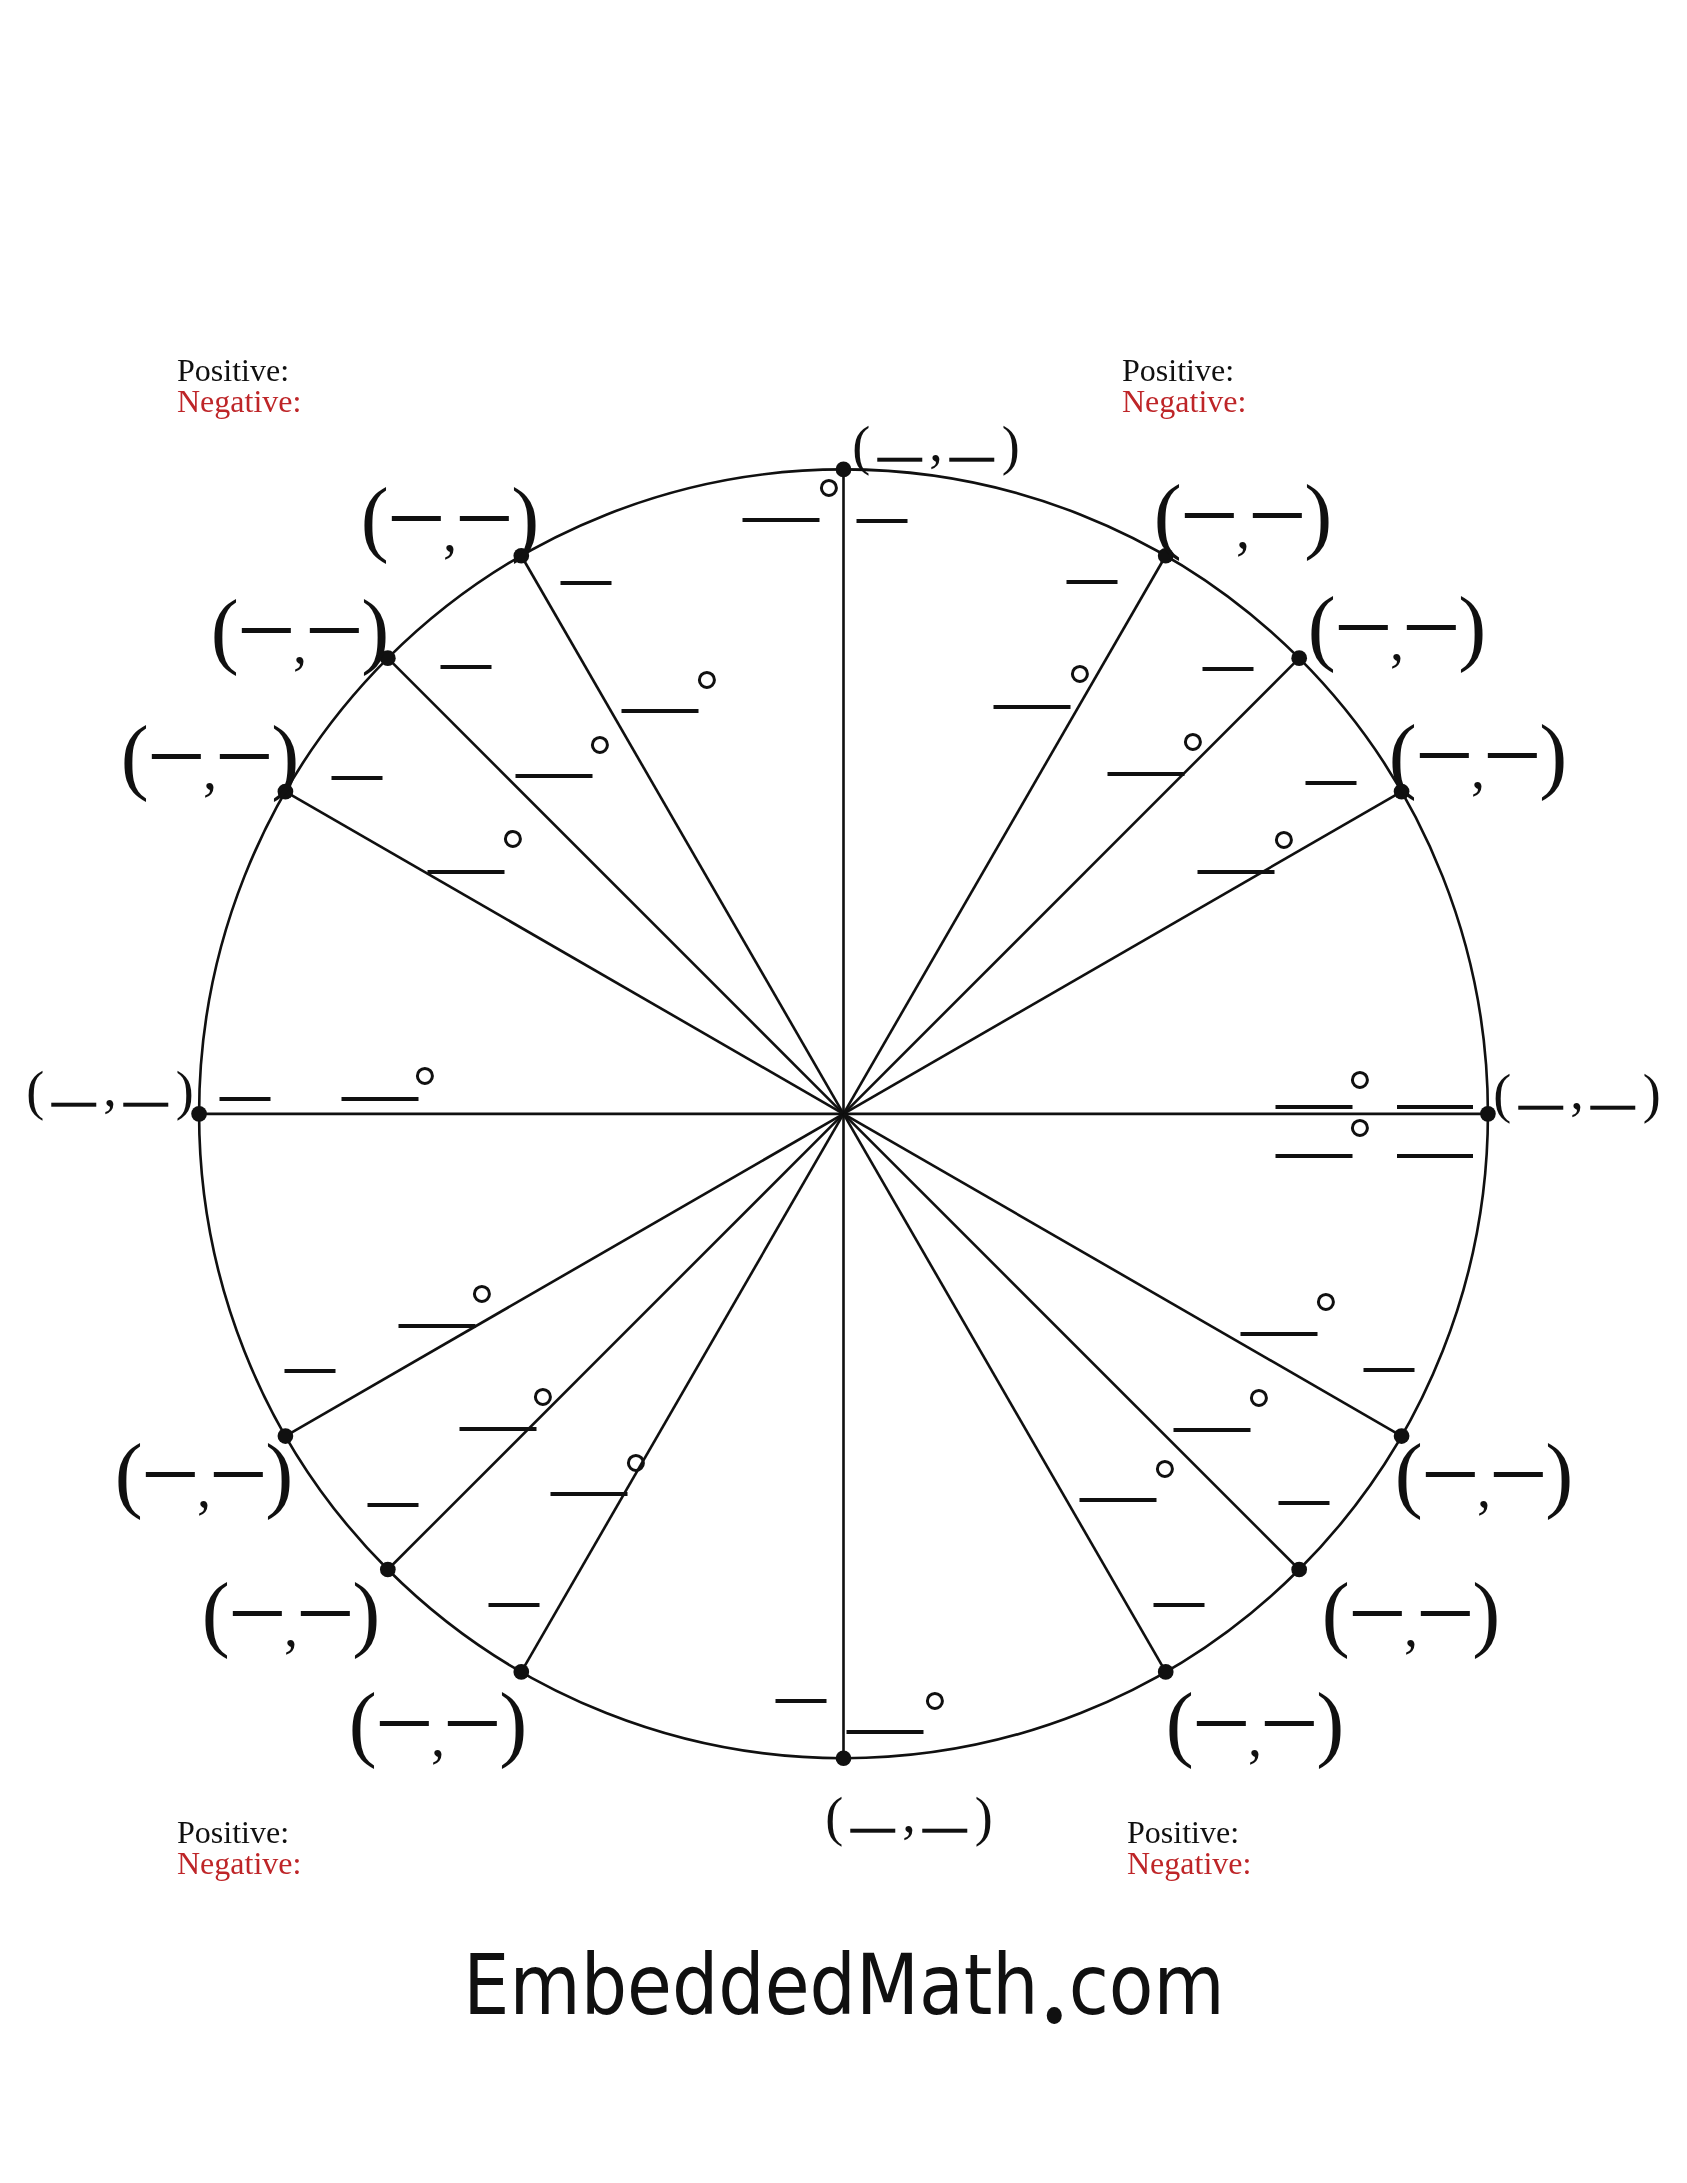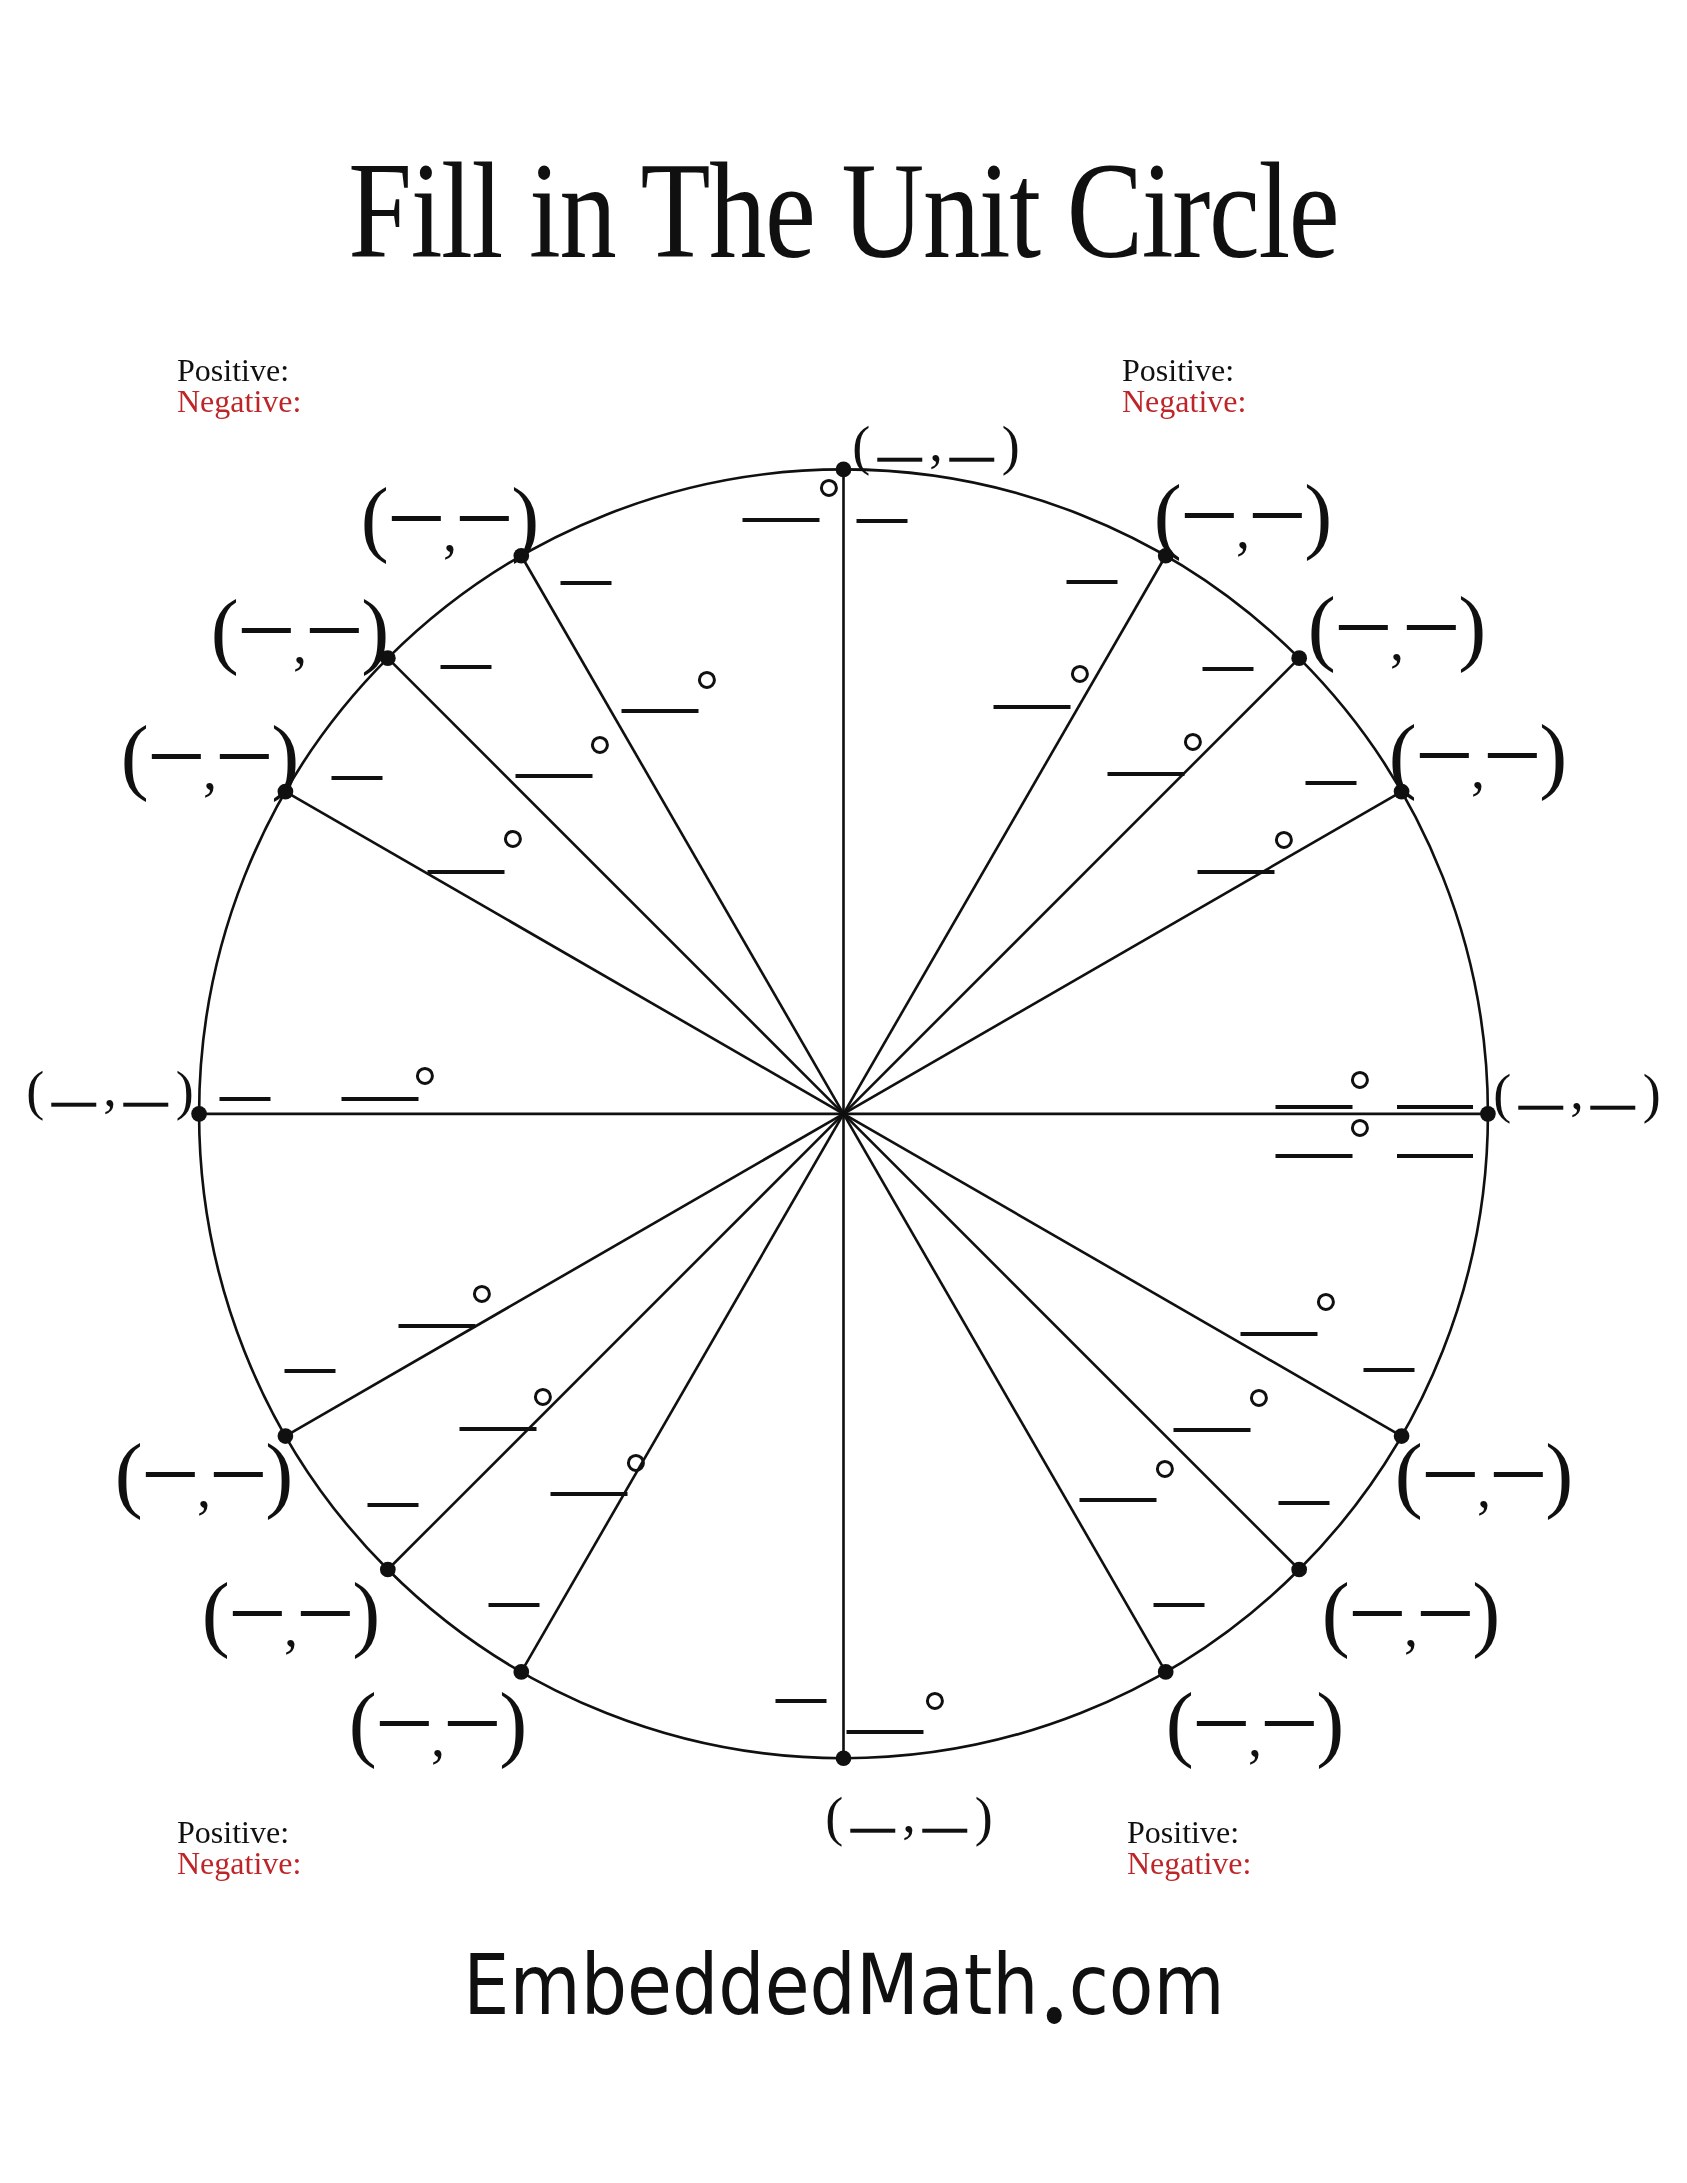--- a/index.html
+++ b/index.html
@@ -65,23 +65,20 @@
       <line x1="966" y1="1275" x2="965.9999999999999" y2="2013" stroke="#101010" stroke-width="3"></line>
       <circle cx="965.9999999999999" cy="2013" r="9" fill="#101010"></circle>
       <line x1="966" y1="1275" x2="1335" y2="1914.1267479929156" stroke="#101010" stroke-width="3"></line>
       <circle cx="1335" cy="1914.1267479929156" r="9" fill="#101010"></circle>
       <line x1="966" y1="1275" x2="1487.844804515672" y2="1796.8448045156722" stroke="#101010" stroke-width="3"></line>
       <circle cx="1487.844804515672" cy="1796.8448045156722" r="9" fill="#101010"></circle>
       <line x1="966" y1="1275" x2="1605.1267479929156" y2="1644.0000000000005" stroke="#101010" stroke-width="3"></line>
       <circle cx="1605.1267479929156" cy="1644.0000000000005" r="9" fill="#101010"></circle>
     </svg>
 
-  <div id="title-wrap">
-    <span id="title">Fill in The Unit Circle</span>
-  </div>
 
   <div class="corner" style="left:177px;top:355px">
     <div>Positive:</div>
     <div class="neg" style="color: rgb(190, 37, 40);">Negative:</div>
   </div>
   <div class="corner" style="left:1122px;top:355px">
     <div>Positive:</div>
     <div class="neg" style="color: rgb(190, 37, 40);">Negative:</div>
   </div>
   <div class="corner" style="left:177px;top:1817px">

